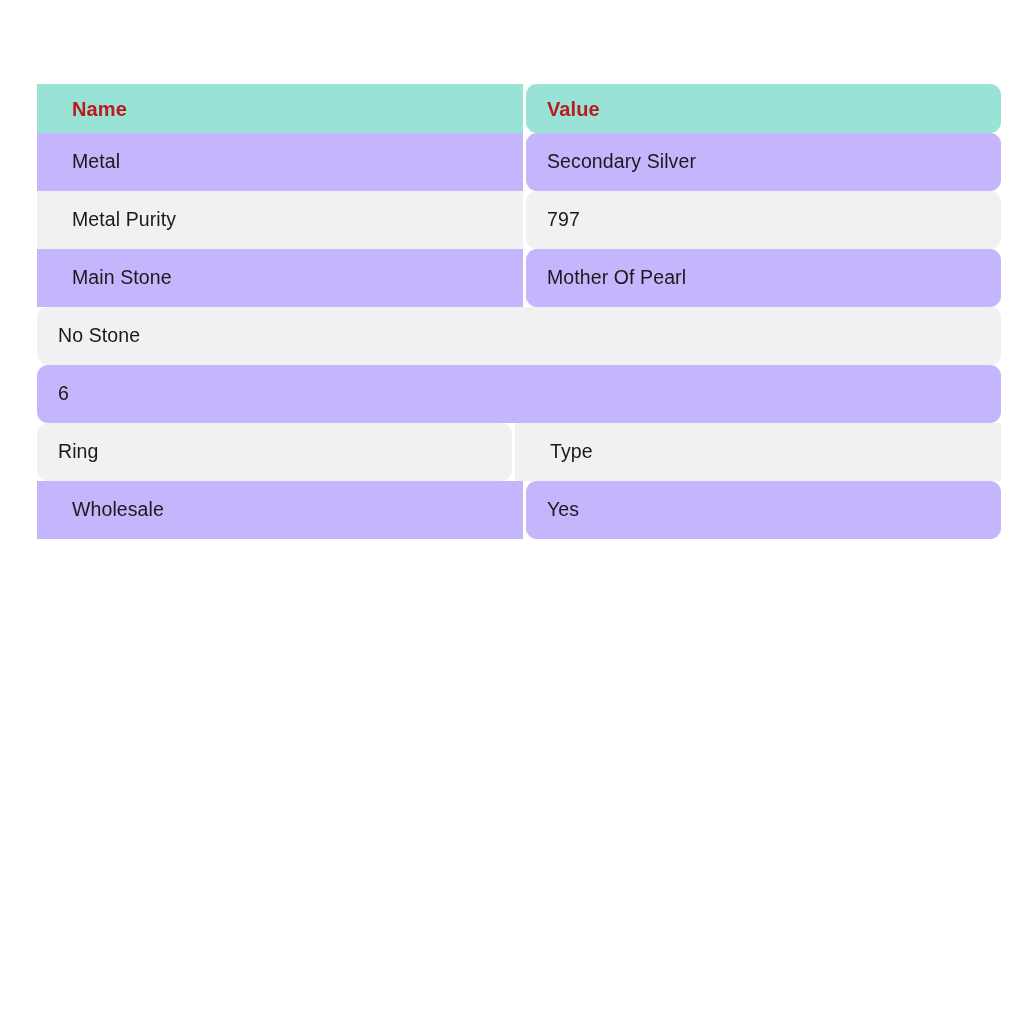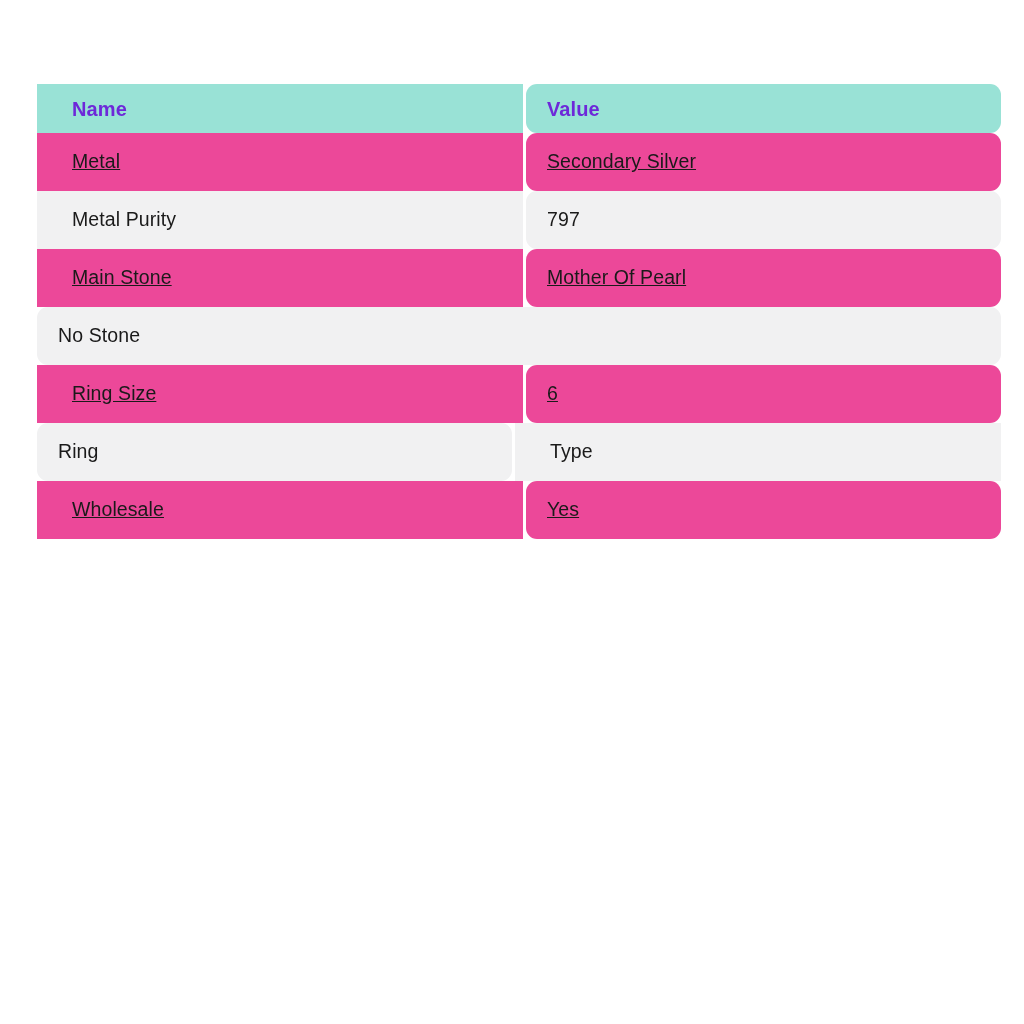--- a/index.html
+++ b/index.html
@@ -48,28 +48,27 @@
     padding-left: 21px;
     border-radius: 11px;
   }
   .header-row {
     height: 49px;
   }
   .header-row .cell {
     background: var(--header-bg, #99e2d6);
     font-weight: 600;
     font-size: 20px;
-    color: #6d28d9;
+    color: #b91c1c;
   }
   .body-row {
     height: 58px;
   }
   .body-row.odd .cell {
-    background: #ec4899;
-    text-decoration: underline;
+    background: #c4b5fd;
   }
   .body-row.even .cell {
     background: var(--alt-bg, #f1f1f2);
   }
 </style>
 </head>
 <body>
 
 <div class="page">
 
@@ -93,21 +92,20 @@
     <div class="row body-row odd">
       <div class="cell name-col">Main Stone</div>
       <div class="cell value-col">Mother Of Pearl</div>
     </div>
 
     <div class="row body-row even">
       <div class="cell value-col">No Stone</div>
     </div>
 
     <div class="row body-row odd">
-      <div class="cell name-col">Ring Size</div>
       <div class="cell value-col">6</div>
     </div>
 
     <div class="row body-row even">
       <div class="cell value-col">Ring</div>
       <div class="cell name-col">Type</div>
     </div>
 
     <div class="row body-row odd">
       <div class="cell name-col">Wholesale</div>

